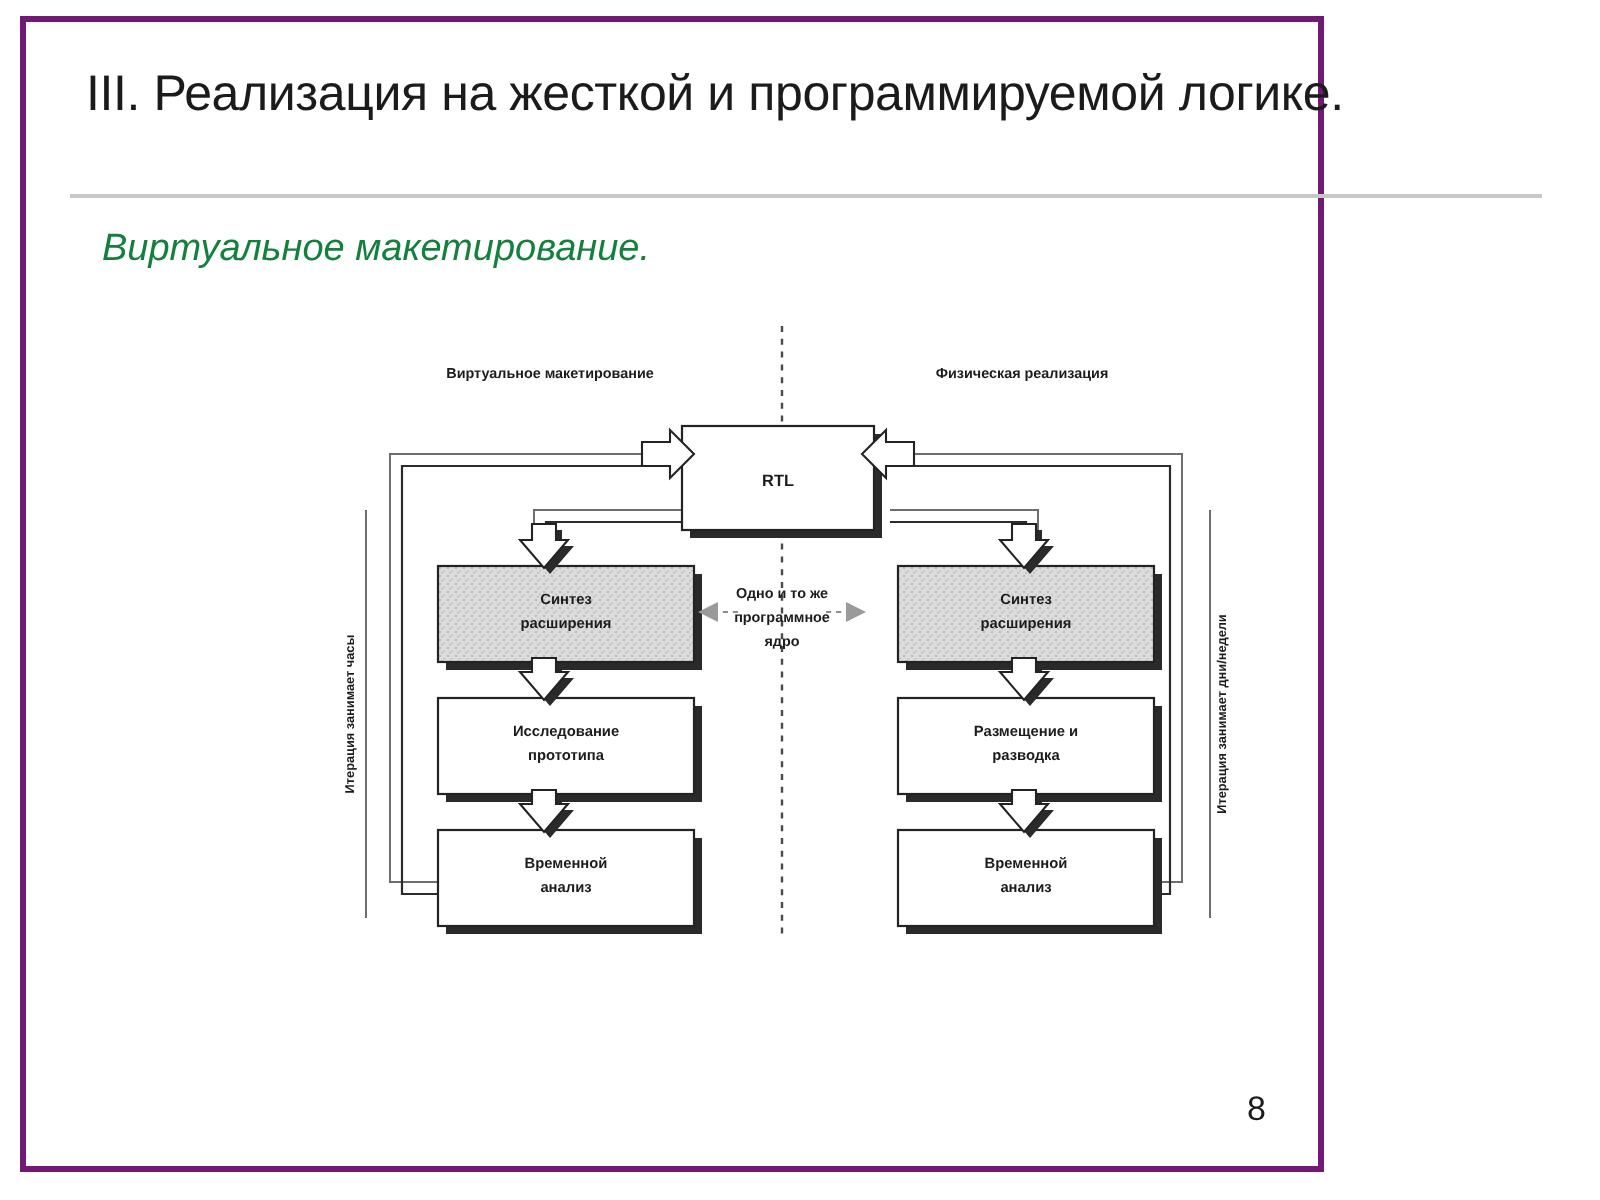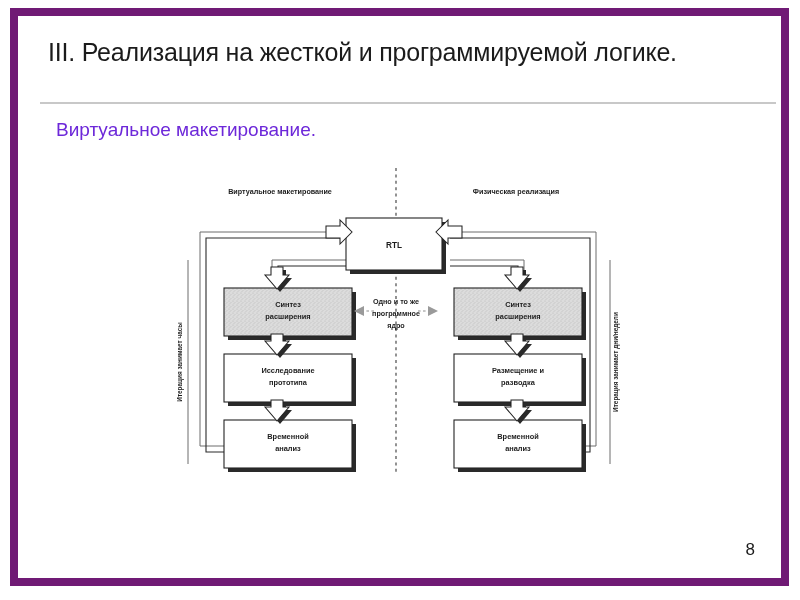--- a/index.html
+++ b/index.html
@@ -10,23 +10,23 @@
   body {
     width: 800px;
     height: 600px;
     font-family: "Liberation Sans", sans-serif;
     overflow: hidden;
   }
   #slide {
     position: absolute;
     left: 10px;
     top: 8px;
-    width: 779px;
+    width: 652px;
     height: 578px;
-    border: 8px solid #701a75;
+    border: 3px solid #701a75;
     background: #ffffff;
     box-sizing: border-box;
   }
   #title {
     position: absolute;
     left: 30px;
     top: 22px;
     width: 640px;
     font-size: 25px;
     line-height: 1.18;
@@ -40,21 +40,22 @@
     top: 86px;
     width: 736px;
     height: 2px;
     background: #c8c8c8;
   }
   #subtitle {
     position: absolute;
     left: 38px;
     top: 103px;
     font-size: 19px;
-    color: #6d28d9;
+    color: #15803d;
+    font-style: italic;
   }
   #diagram-wrap {
     position: absolute;
     left: 150px;
     top: 148px;
     width: 470px;
     height: 320px;
     font-weight: bold;
   }
   #diagram-wrap svg { display: block; }

